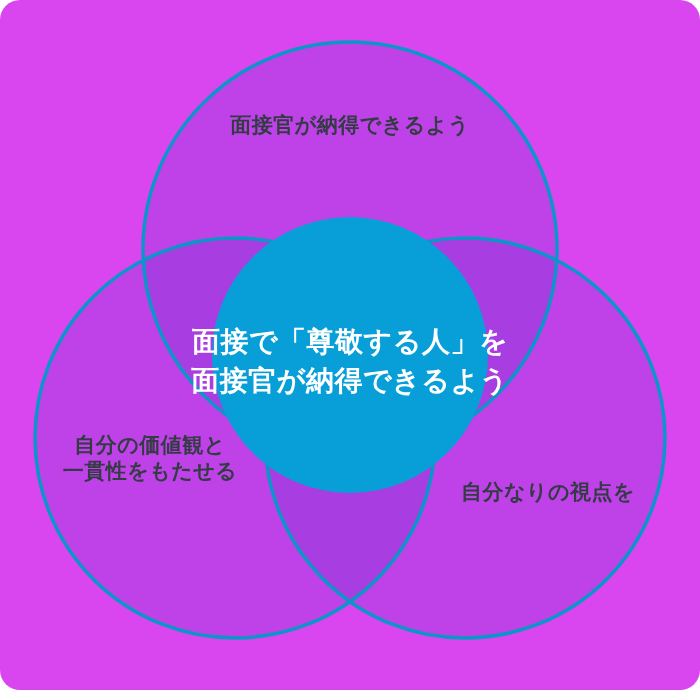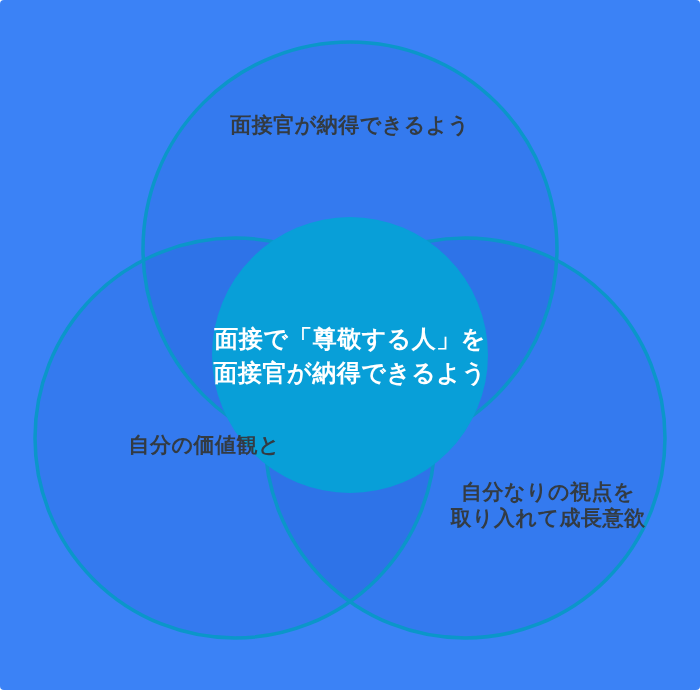--- a/index.html
+++ b/index.html
@@ -5,22 +5,22 @@
   html, body {
     margin: 0;
     padding: 0;
     background: #ffffff;
     font-family: "Liberation Sans", "DejaVu Sans", sans-serif;
   }
   .frame {
     position: relative;
     width: 700px;
     height: 690px;
-    background: #3b82f6;
-    border-radius: 4px;
+    background: #d946ef;
+    border-radius: 20px;
     overflow: hidden;
     isolation: isolate;
   }
   .venn-svg {
     position: absolute;
     left: 0;
     top: 0;
     width: 700px;
     height: 690px;
     display: block;
@@ -46,28 +46,27 @@
   .label-top {
     left: 150px;
     top: 112px;
     width: 400px;
   }
   .label-center {
     left: 180px;
     top: 322px;
     width: 340px;
     color: #ffffff;
-    font-size: 24px;
+    font-size: 28px;
     line-height: 1.4;
   }
   .label-bottom-left {
     left: 20px;
     top: 432px;
     width: 260px;
-    text-align: right;
   }
   .label-bottom-right {
     left: 418px;
     top: 432px;
     width: 260px;
     margin-top: 47px;
   }
 </style>
 </head>
 <body>
@@ -91,20 +90,20 @@
     <div>面接官が納得できるよう</div>
   </div>
 
   <div class="label label-center">
     <div>面接で「尊敬する人」を</div>
     <div>面接官が納得できるよう</div>
   </div>
 
   <div class="label label-bottom-left">
     <div>自分の価値観と</div>
+    <div>一貫性をもたせる</div>
   </div>
 
   <div class="label label-bottom-right">
     <div>自分なりの視点を</div>
-    <div>取り入れて成長意欲</div>
   </div>
 
 </div>
 
 </body></html>

